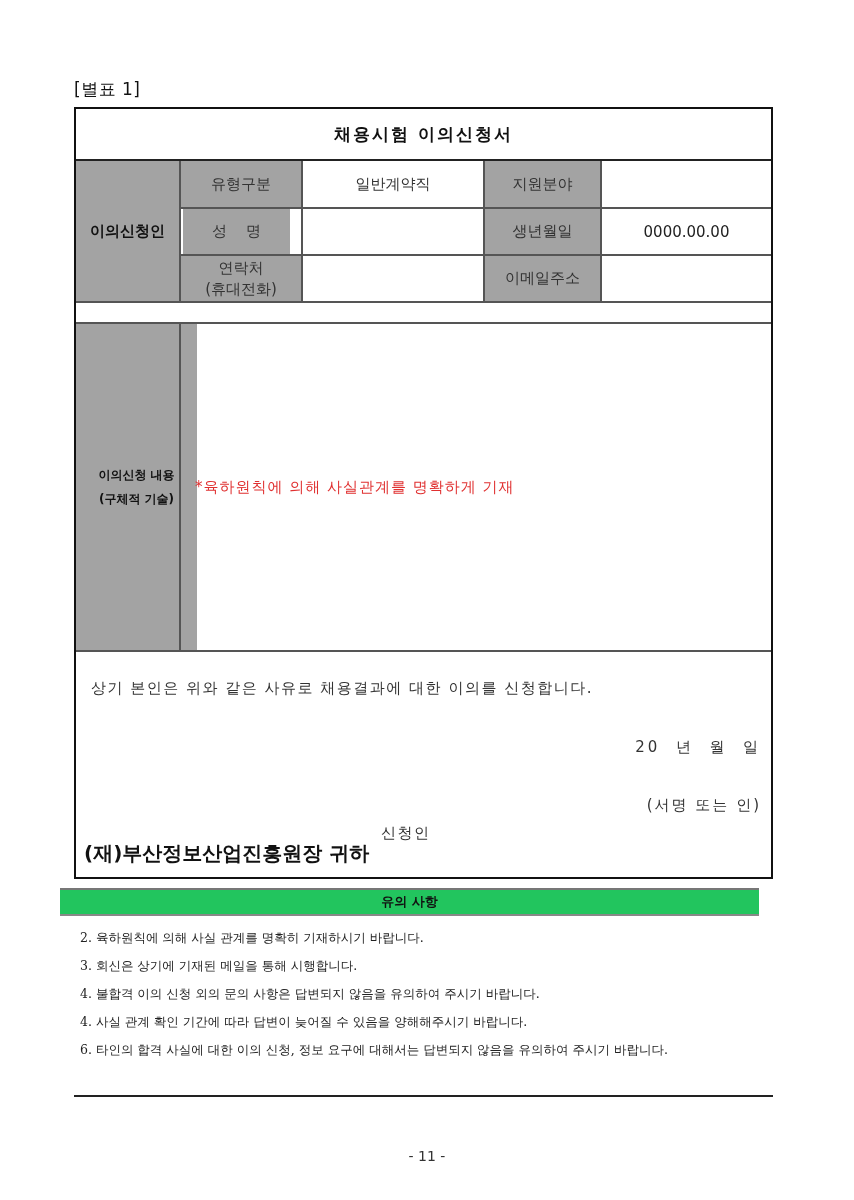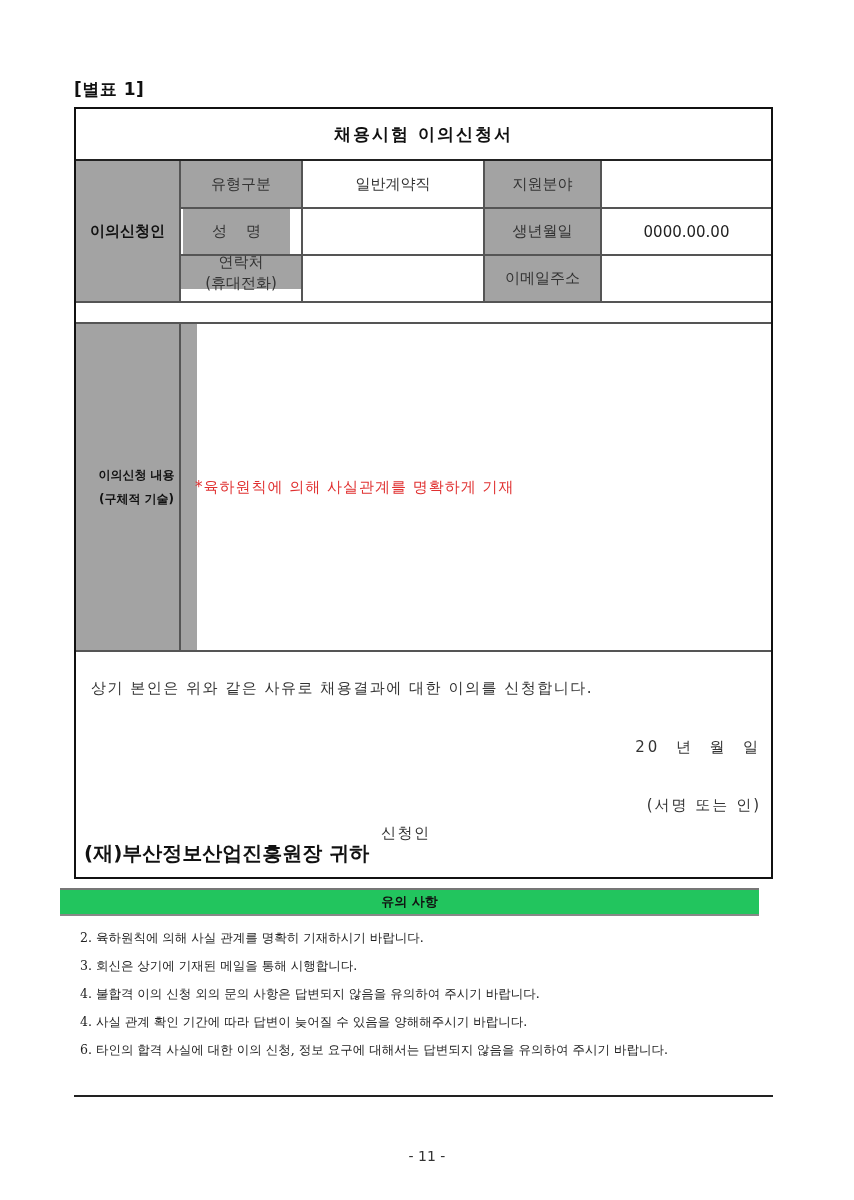--- a/index.html
+++ b/index.html
@@ -1,18 +1,18 @@
 <!DOCTYPE html>
 <html><head>
 <meta charset="utf-8">
 <style>
   html, body { margin:0; padding:0; background:#ffffff; }
   body { width:854px; height:1200px; position:relative; overflow:hidden;
          font-family:"DejaVu Sans", "Liberation Sans", sans-serif; color:#222; }
-  .annex { position:absolute; left:74px; top:78px; font-size:17px; font-weight:bold; color:#111; letter-spacing:0.5px; }
+  .annex { position:absolute; left:74px; top:78px; font-size:17px; font-weight:normal; color:#111; letter-spacing:0.5px; }
 
   .form { position:absolute; left:74px; top:107px; width:699px; height:772px;
           border:2px solid #111; box-sizing:border-box; }
   .cell { position:absolute; box-sizing:border-box; display:flex; align-items:center; justify-content:center;
           text-align:center; font-size:15px; color:#333; }
   .gray { background:#a3a3a3; }
   .hl { position:absolute; height:2px; background:#555; }
   .vl { position:absolute; width:2px; background:#555; }
   .hl.dark, .vl.dark { background:#222; }
 
@@ -55,21 +55,21 @@
   <div class="vl" style="left:524px;top:52px;height:140px;"></div>
   <div class="cell" style="left:526px;top:52px;width:169px;height:46px;"></div>
   <div class="hl" style="left:105px;top:98px;width:590px;"></div>
 
   <div class="cell gray" style="left:107px;top:100px;width:107px;height:45px;white-space:pre;">성    명</div>
   <div class="cell" style="left:227px;top:100px;width:180px;height:45px;"></div>
   <div class="cell gray" style="left:409px;top:100px;width:115px;height:45px;">생년월일</div>
   <div class="cell" style="left:526px;top:100px;width:169px;height:45px;font-size:15px;color:#222;">0000.00.00</div>
   <div class="hl" style="left:105px;top:145px;width:590px;"></div>
 
-  <div class="cell gray two-line" style="left:105px;top:147px;width:120px;height:33px;">
+  <div class="cell gray two-line" style="left:105px;top:147px;width:120px;height:45px;">
     <span>연락처</span>
     <span>(휴대전화)</span>
   </div>
   <div class="cell" style="left:227px;top:147px;width:180px;height:45px;"></div>
   <div class="cell gray" style="left:409px;top:147px;width:115px;height:45px;">이메일주소</div>
   <div class="cell" style="left:526px;top:147px;width:169px;height:45px;"></div>
   <div class="hl" style="left:0;top:192px;width:695px;"></div>
 
   <div class="cell" style="left:0;top:194px;width:695px;height:19px;"></div>
   <div class="hl" style="left:0;top:213px;width:695px;"></div>

